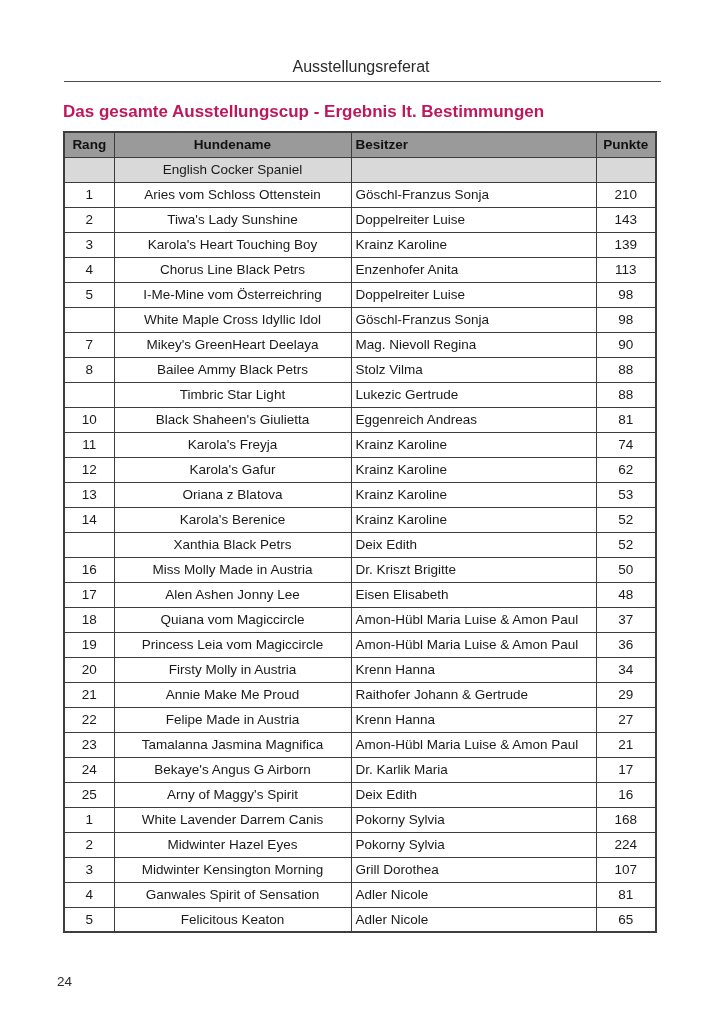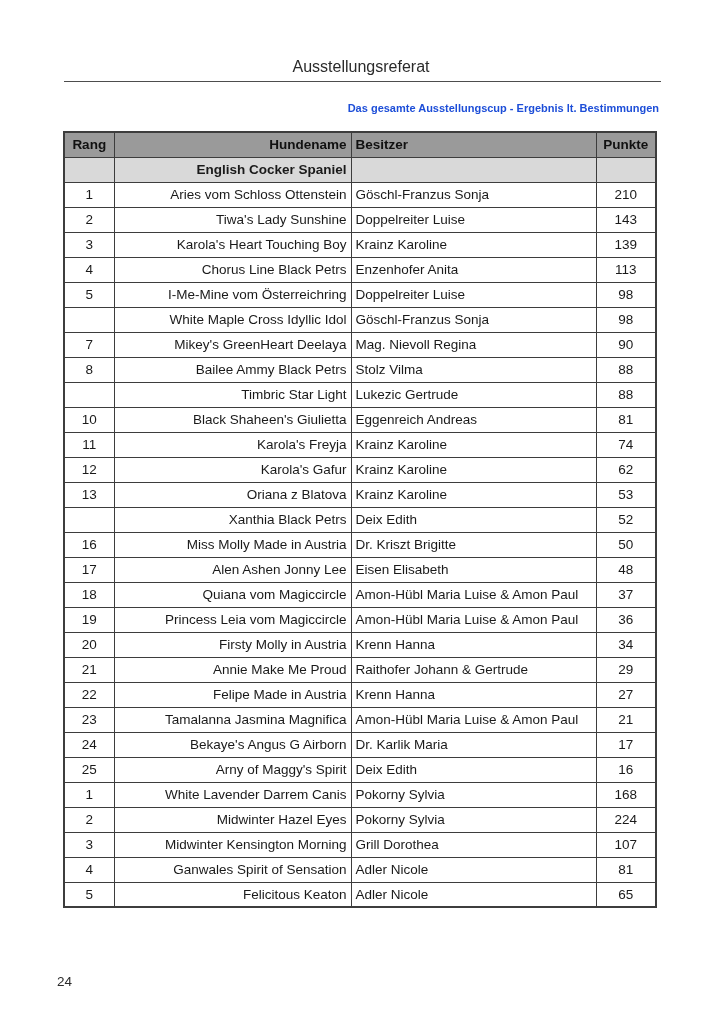--- a/index.html
+++ b/index.html
@@ -30,24 +30,24 @@
     left: 64px;
     width: 597px;
     height: 1px;
     background: #4d4d4d;
   }
   .doc-title {
     position: absolute;
     top: 102px;
     left: 63px;
     width: 596px;
-    text-align: right;
-    font-size: 11px;
+    text-align: left;
+    font-size: 17px;
     font-weight: bold;
-    color: #1d4ed8;
+    color: #be185d;
   }
   table.results {
     position: absolute;
     top: 131px;
     left: 63px;
     width: 592px;
     border-collapse: collapse;
     table-layout: fixed;
     border: 2px solid var(--border-color, #3d3d3d);
   }
@@ -60,28 +60,28 @@
     overflow: hidden;
     white-space: nowrap;
     vertical-align: middle;
   }
   table.results th {
     background: var(--header-bg, #9a9a9a);
     font-weight: bold;
     color: #111111;
   }
   th.col-rang, td.cell-rang { text-align: center; }
-  th.col-hundename, td.cell-hundename { text-align: right; padding-left: 8px; }
+  th.col-hundename, td.cell-hundename { text-align: center; padding-left: 8px; }
   th.col-besitzer, td.cell-besitzer { text-align: left; padding-left: 8px; margin-left: 33px; }
   th.col-punkte, td.cell-punkte { text-align: center; }
   tr.section-row td {
     background: var(--section-bg, #d9d9d9);
   }
   tr.section-row td.section-title {
-    font-weight: bold;
+    font-weight: normal;
   }
   .page-number {
     position: absolute;
     top: 974px;
     left: 57px;
     font-size: 13.5px;
     color: #2b2b2b;
   }
 </style>
 </head>
@@ -202,20 +202,26 @@
     <td class="cell-punkte">62</td>
   </tr>
 
   <tr class="data-row">
     <td class="cell-rang">13</td>
     <td class="cell-hundename">Oriana z Blatova</td>
     <td class="cell-besitzer">Krainz Karoline</td>
     <td class="cell-punkte">53</td>
   </tr>
 
+  <tr class="data-row">
+    <td class="cell-rang">14</td>
+    <td class="cell-hundename">Karola's Berenice</td>
+    <td class="cell-besitzer">Krainz Karoline</td>
+    <td class="cell-punkte">52</td>
+  </tr>
 
   <tr class="data-row">
     <td class="cell-rang"></td>
     <td class="cell-hundename">Xanthia Black Petrs</td>
     <td class="cell-besitzer">Deix Edith</td>
     <td class="cell-punkte">52</td>
   </tr>
 
   <tr class="data-row">
     <td class="cell-rang">16</td>

